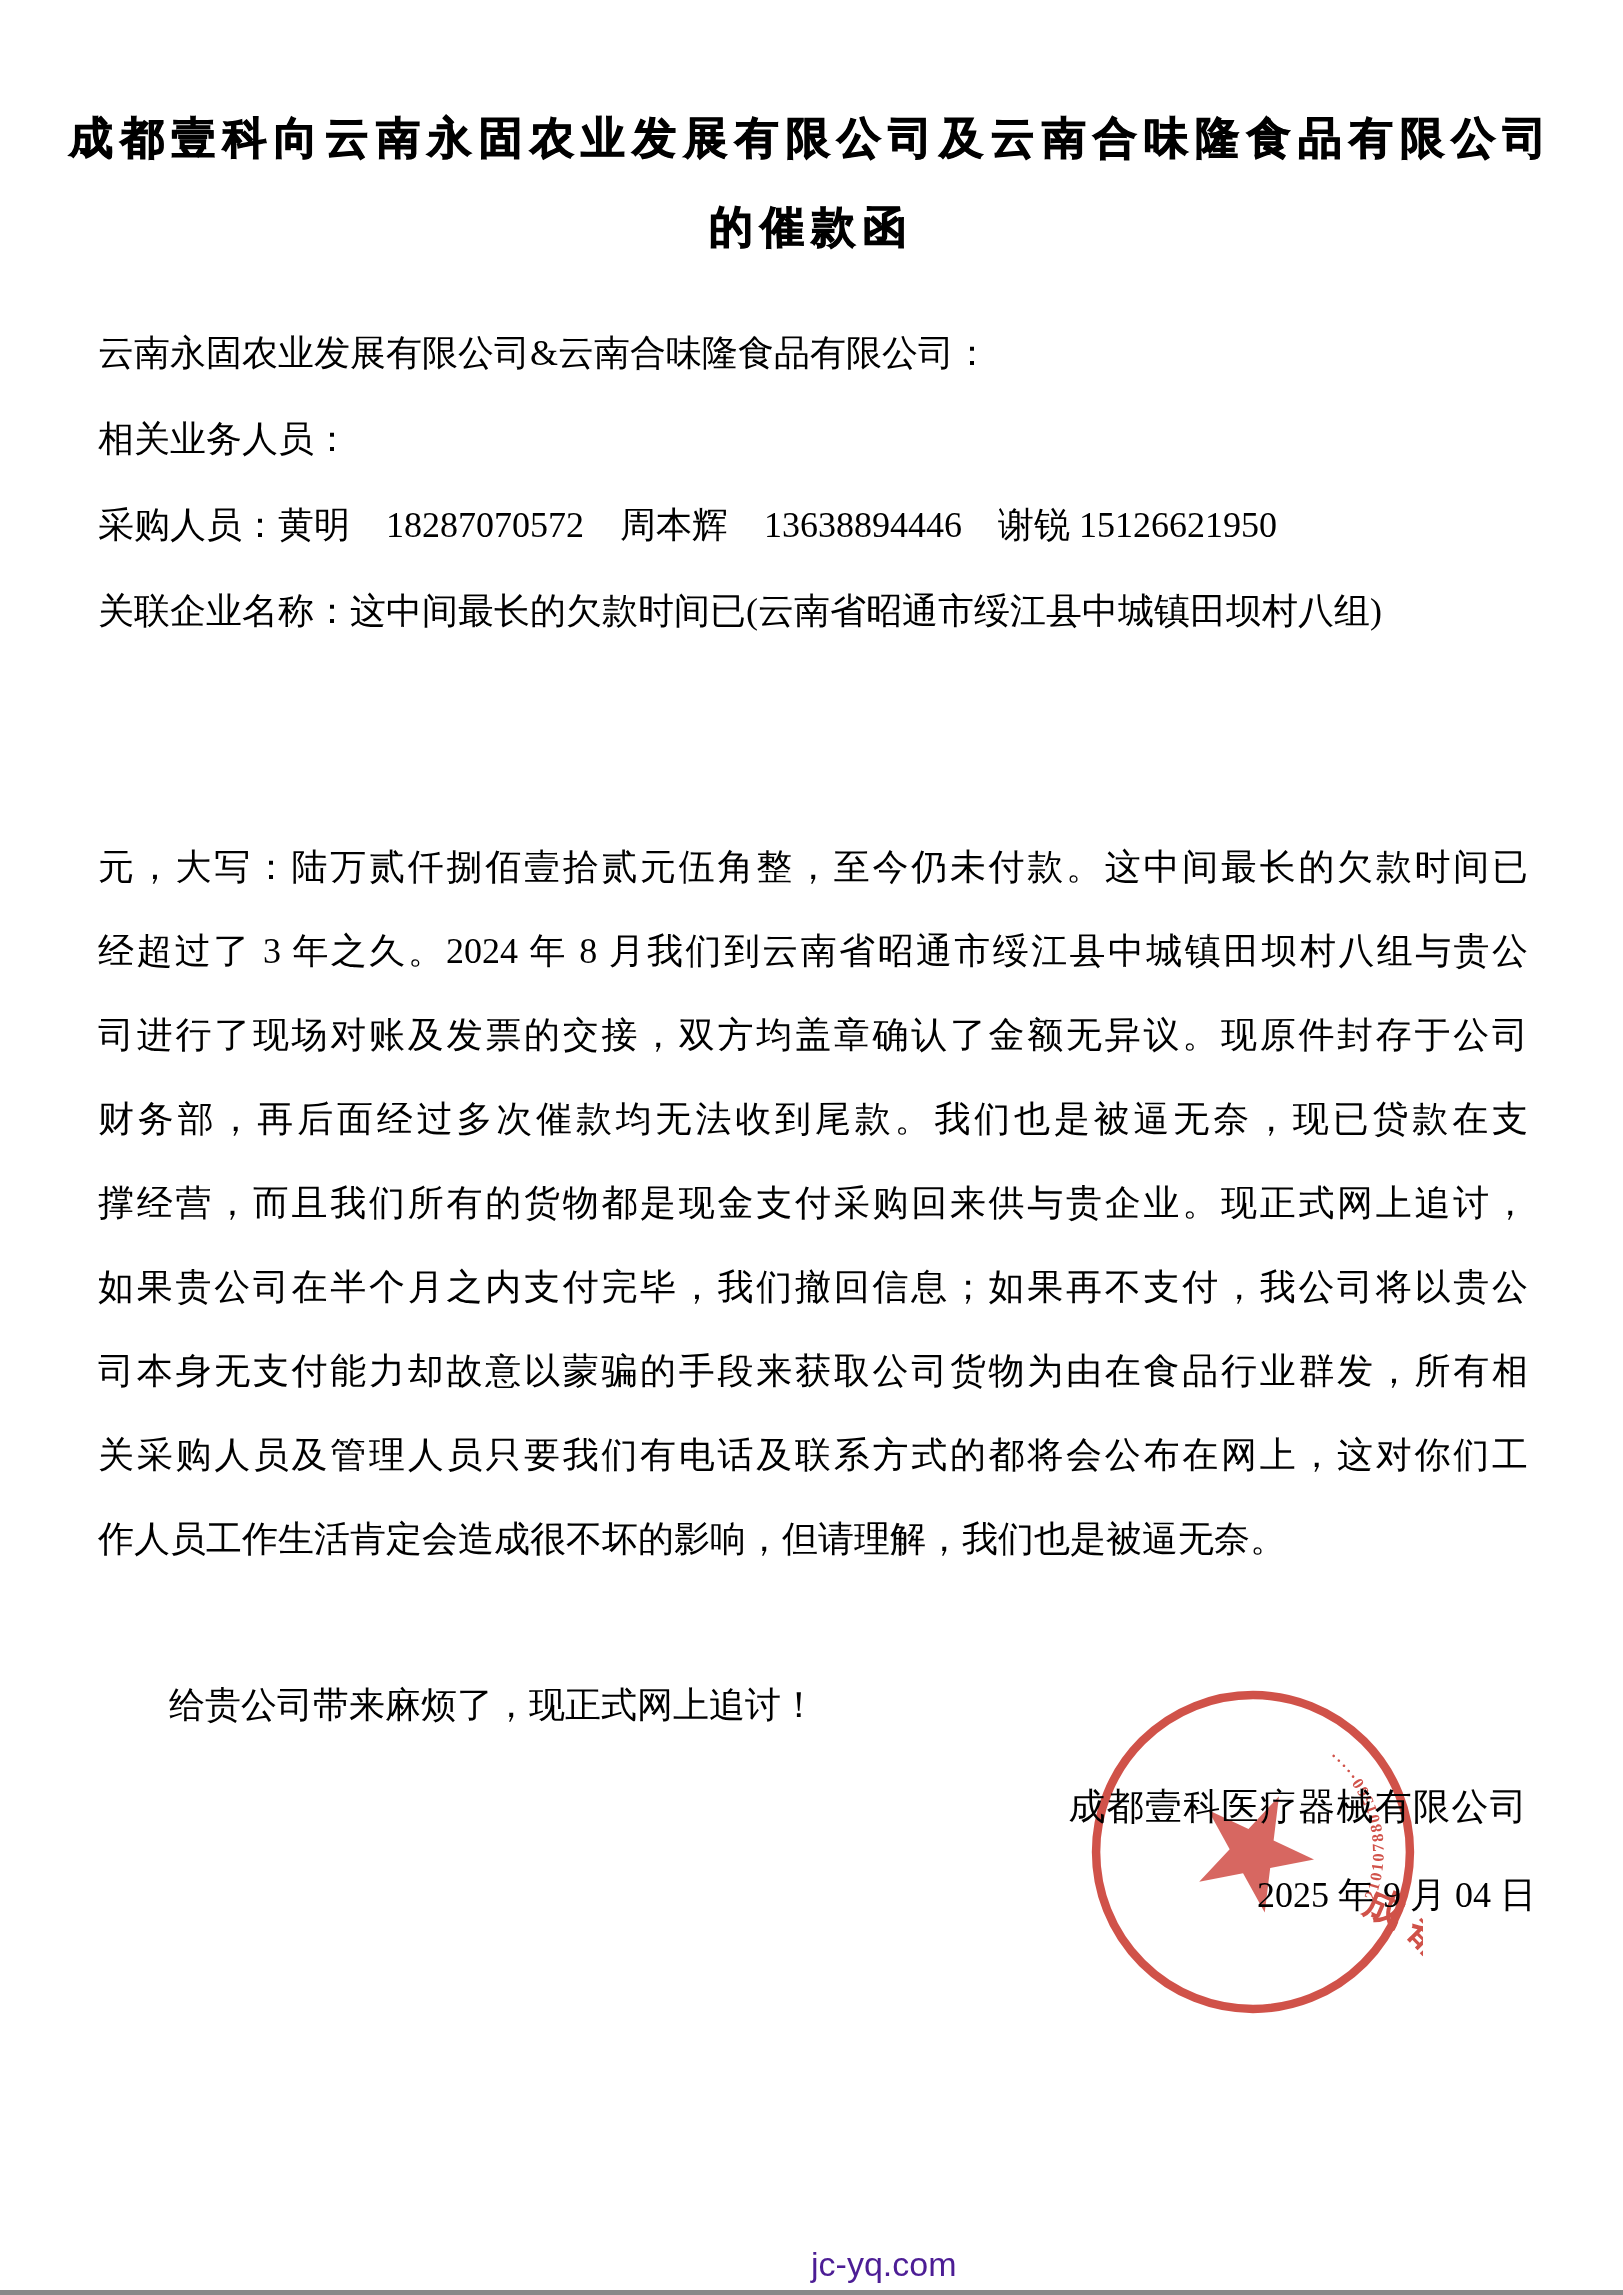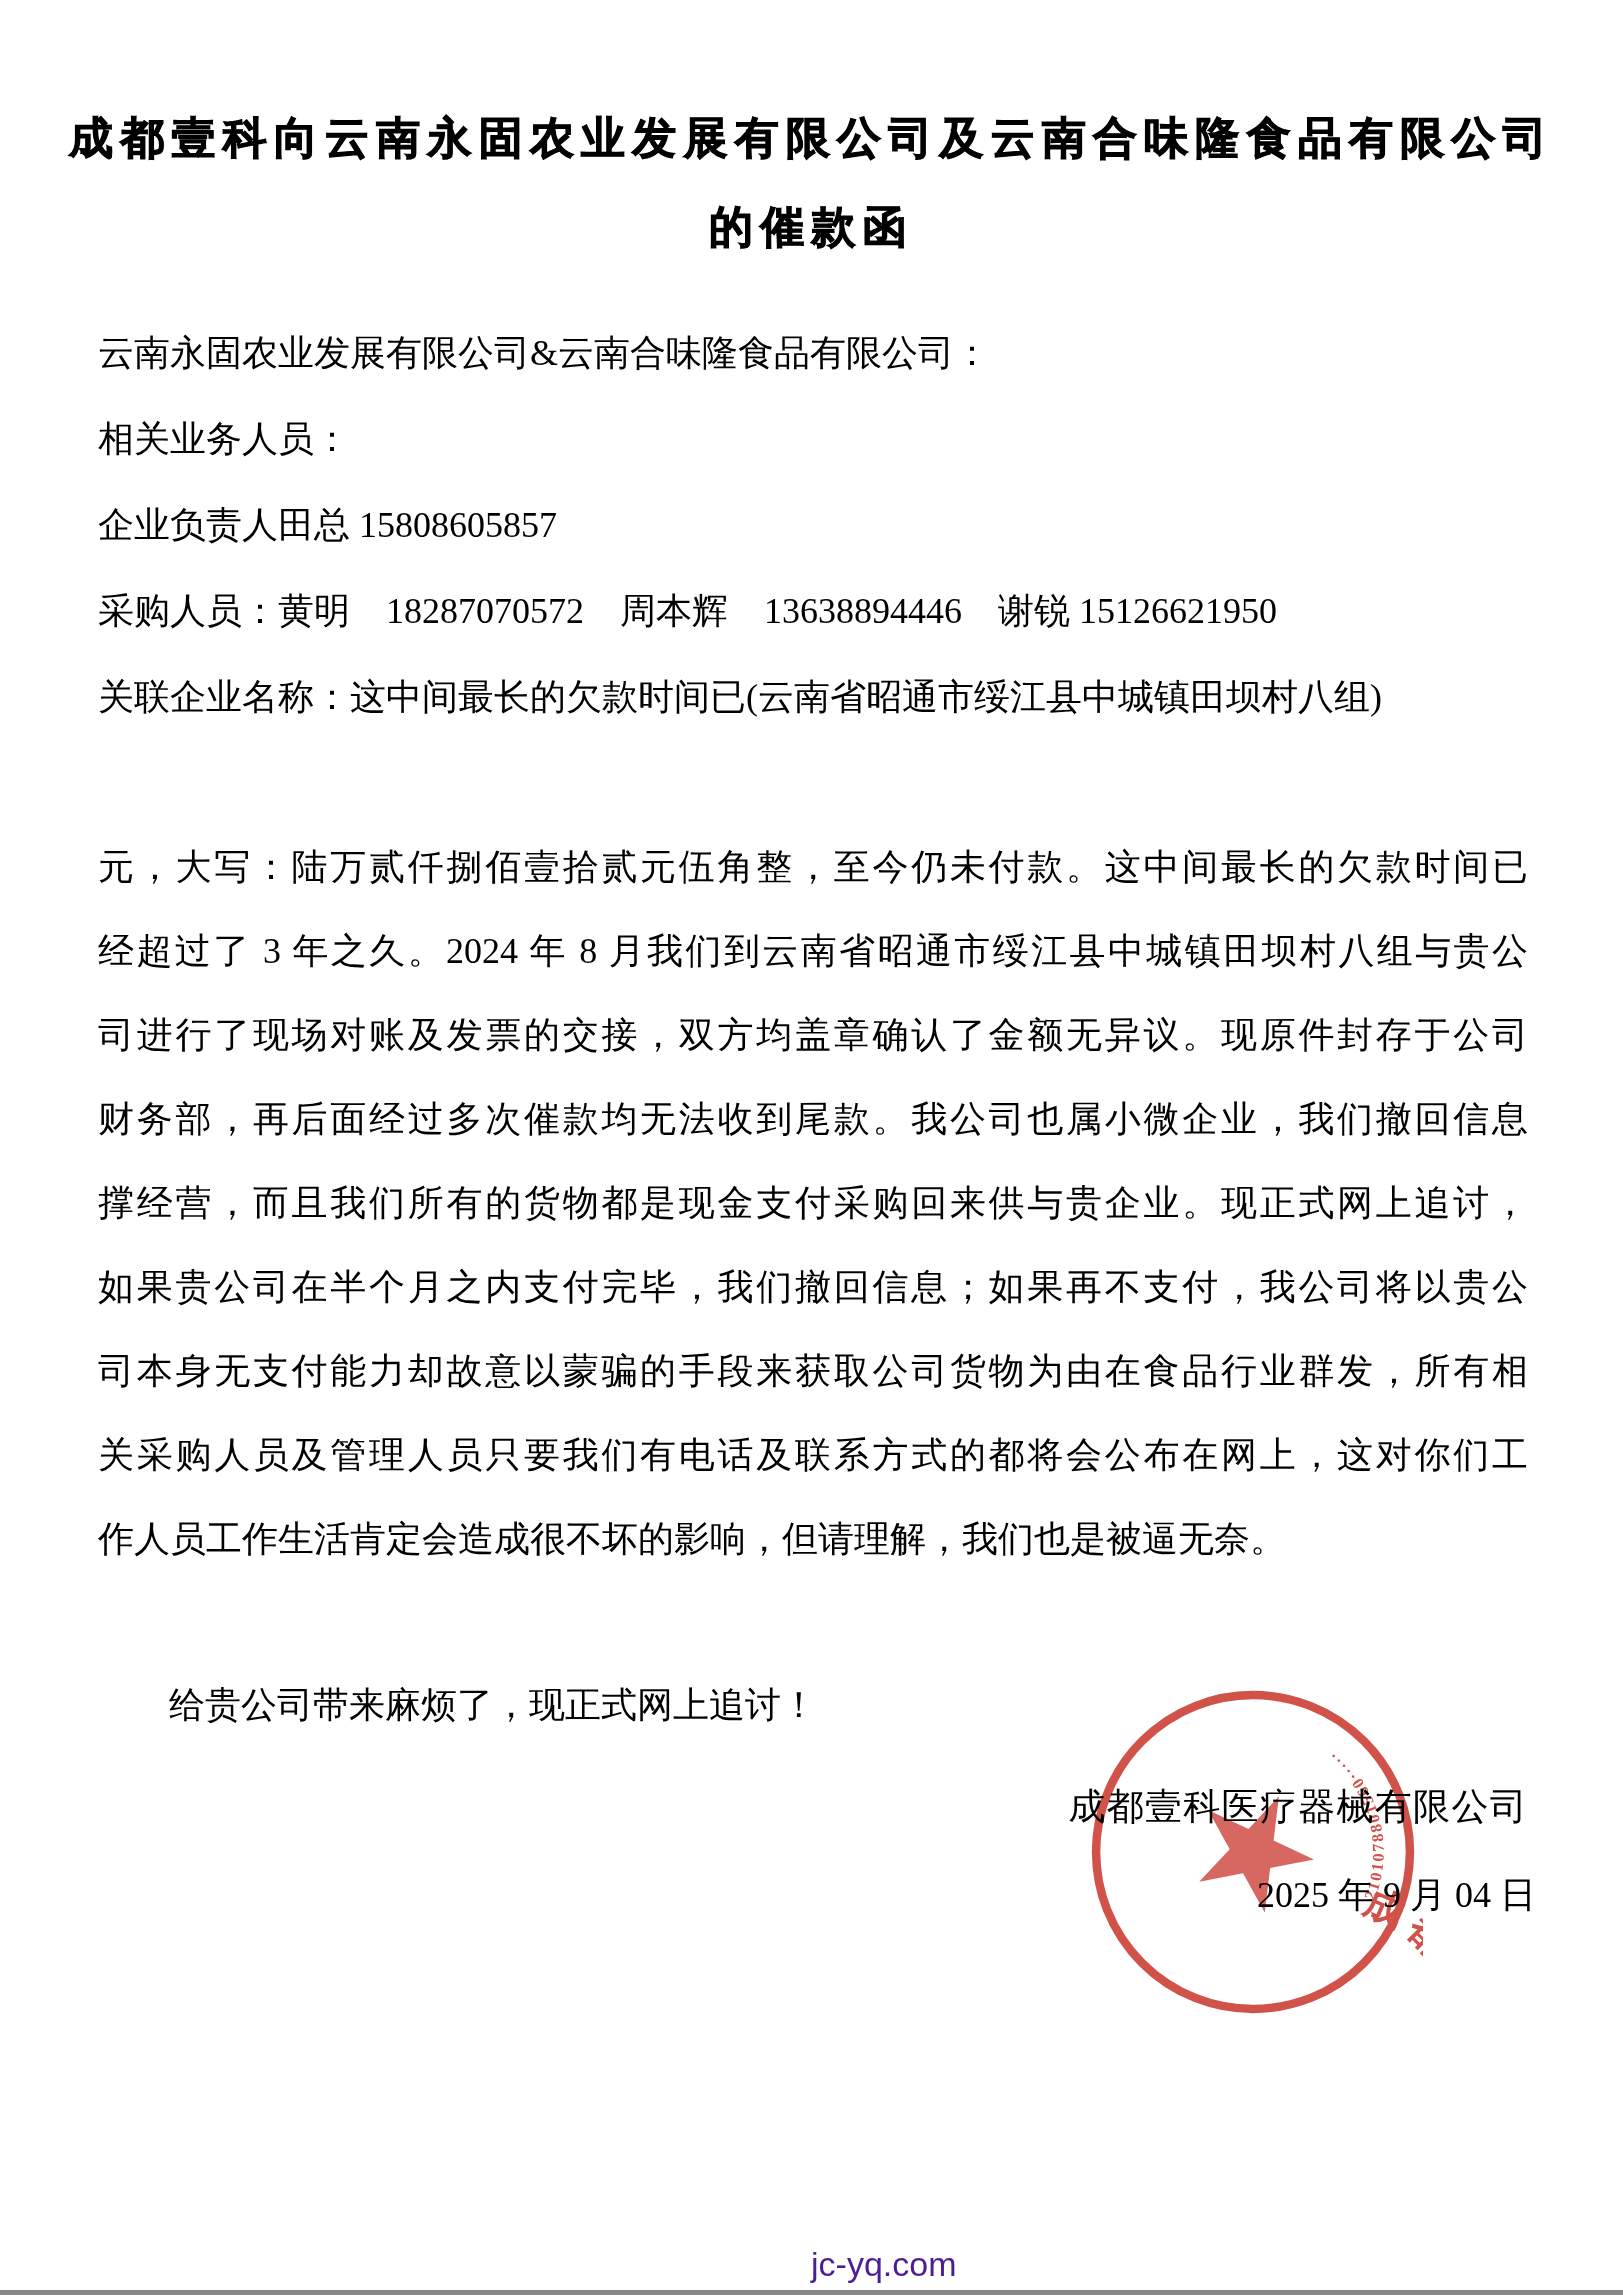--- a/index.html
+++ b/index.html
@@ -73,30 +73,29 @@
 <div class="page">
 
   <div class="title-block">
     <div>成都壹科向云南永固农业发展有限公司及云南合味隆食品有限公司</div>
     <div>的催款函</div>
   </div>
 
   <div class="addr-block">
     <div class="addr-line">云南永固农业发展有限公司&amp;云南合味隆食品有限公司：</div>
     <div class="addr-line">相关业务人员：</div>
-    <div class="addr-line">企业负责人田总 15808605857</div>
     <div class="addr-line">采购人员：黄明　18287070572　周本辉　13638894446　谢锐 15126621950</div>
     <div class="addr-line">关联企业名称：这中间最长的欠款时间已(云南省昭通市绥江县中城镇田坝村八组)</div>
   </div>
 
   <div class="para-block">
     <div class="para-line just">元，大写：陆万贰仟捌佰壹拾贰元伍角整，至今仍未付款。这中间最长的欠款时间已</div>
     <div class="para-line just">经超过了 3 年之久。2024 年 8 月我们到云南省昭通市绥江县中城镇田坝村八组与贵公</div>
     <div class="para-line just">司进行了现场对账及发票的交接，双方均盖章确认了金额无异议。现原件封存于公司</div>
-    <div class="para-line just">财务部，再后面经过多次催款均无法收到尾款。我公司也属小微企业，我们撤回信息</div>
+    <div class="para-line just">财务部，再后面经过多次催款均无法收到尾款。我们也是被逼无奈，现已贷款在支</div>
     <div class="para-line just">撑经营，而且我们所有的货物都是现金支付采购回来供与贵企业。现正式网上追讨，</div>
     <div class="para-line just">如果贵公司在半个月之内支付完毕，我们撤回信息；如果再不支付，我公司将以贵公</div>
     <div class="para-line just">司本身无支付能力却故意以蒙骗的手段来获取公司货物为由在食品行业群发，所有相</div>
     <div class="para-line just">关采购人员及管理人员只要我们有电话及联系方式的都将会公布在网上，这对你们工</div>
     <div class="para-line">作人员工作生活肯定会造成很不坏的影响，但请理解，我们也是被逼无奈。</div>
   </div>
 
   <div class="closing-line">给贵公司带来麻烦了，现正式网上追讨！</div>
 
   <div class="sig-line">成都壹科医疗器械有限公司</div>

